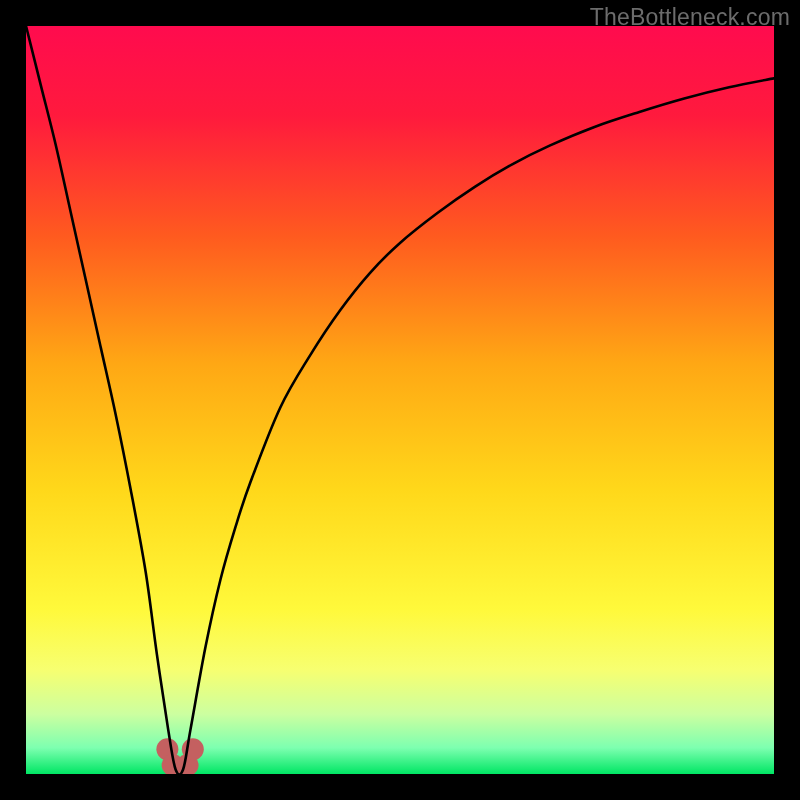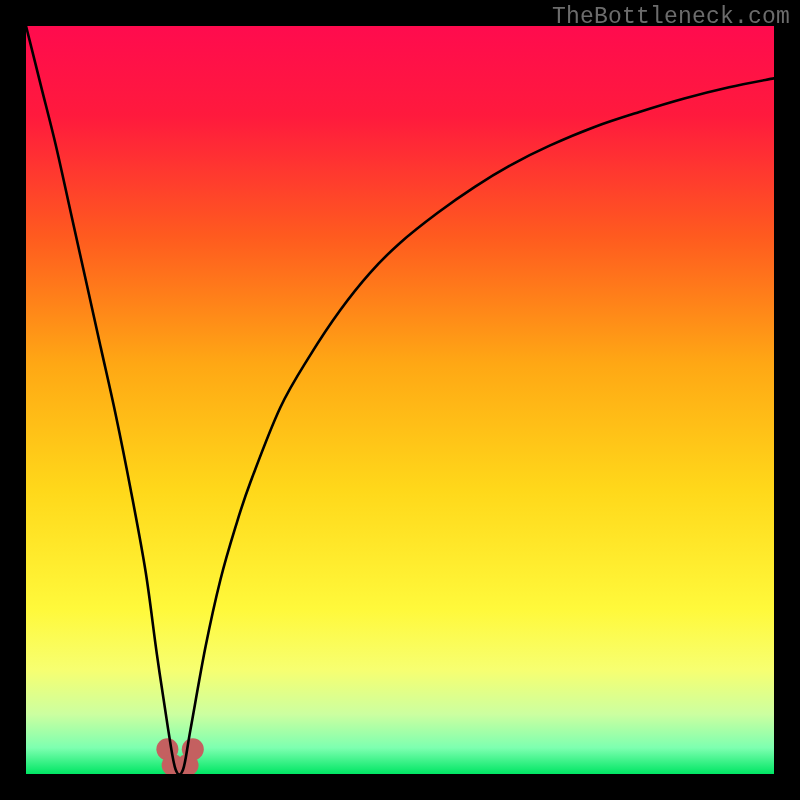--- a/index.html
+++ b/index.html
@@ -8,21 +8,20 @@
     width: 800px;
     height: 800px;
     overflow: hidden;
     background: #000;
     font-family: Arial, Helvetica, sans-serif;
   }
   .frame {
     position: absolute;
     inset: 0;
     background: #000;
-    font-family: Liberation Mono, monospace;
   }
   .plot {
     position: absolute;
     left: 26px;
     top: 26px;
     width: 748px;
     height: 748px;
     overflow: hidden;
   }
   .gradient {

